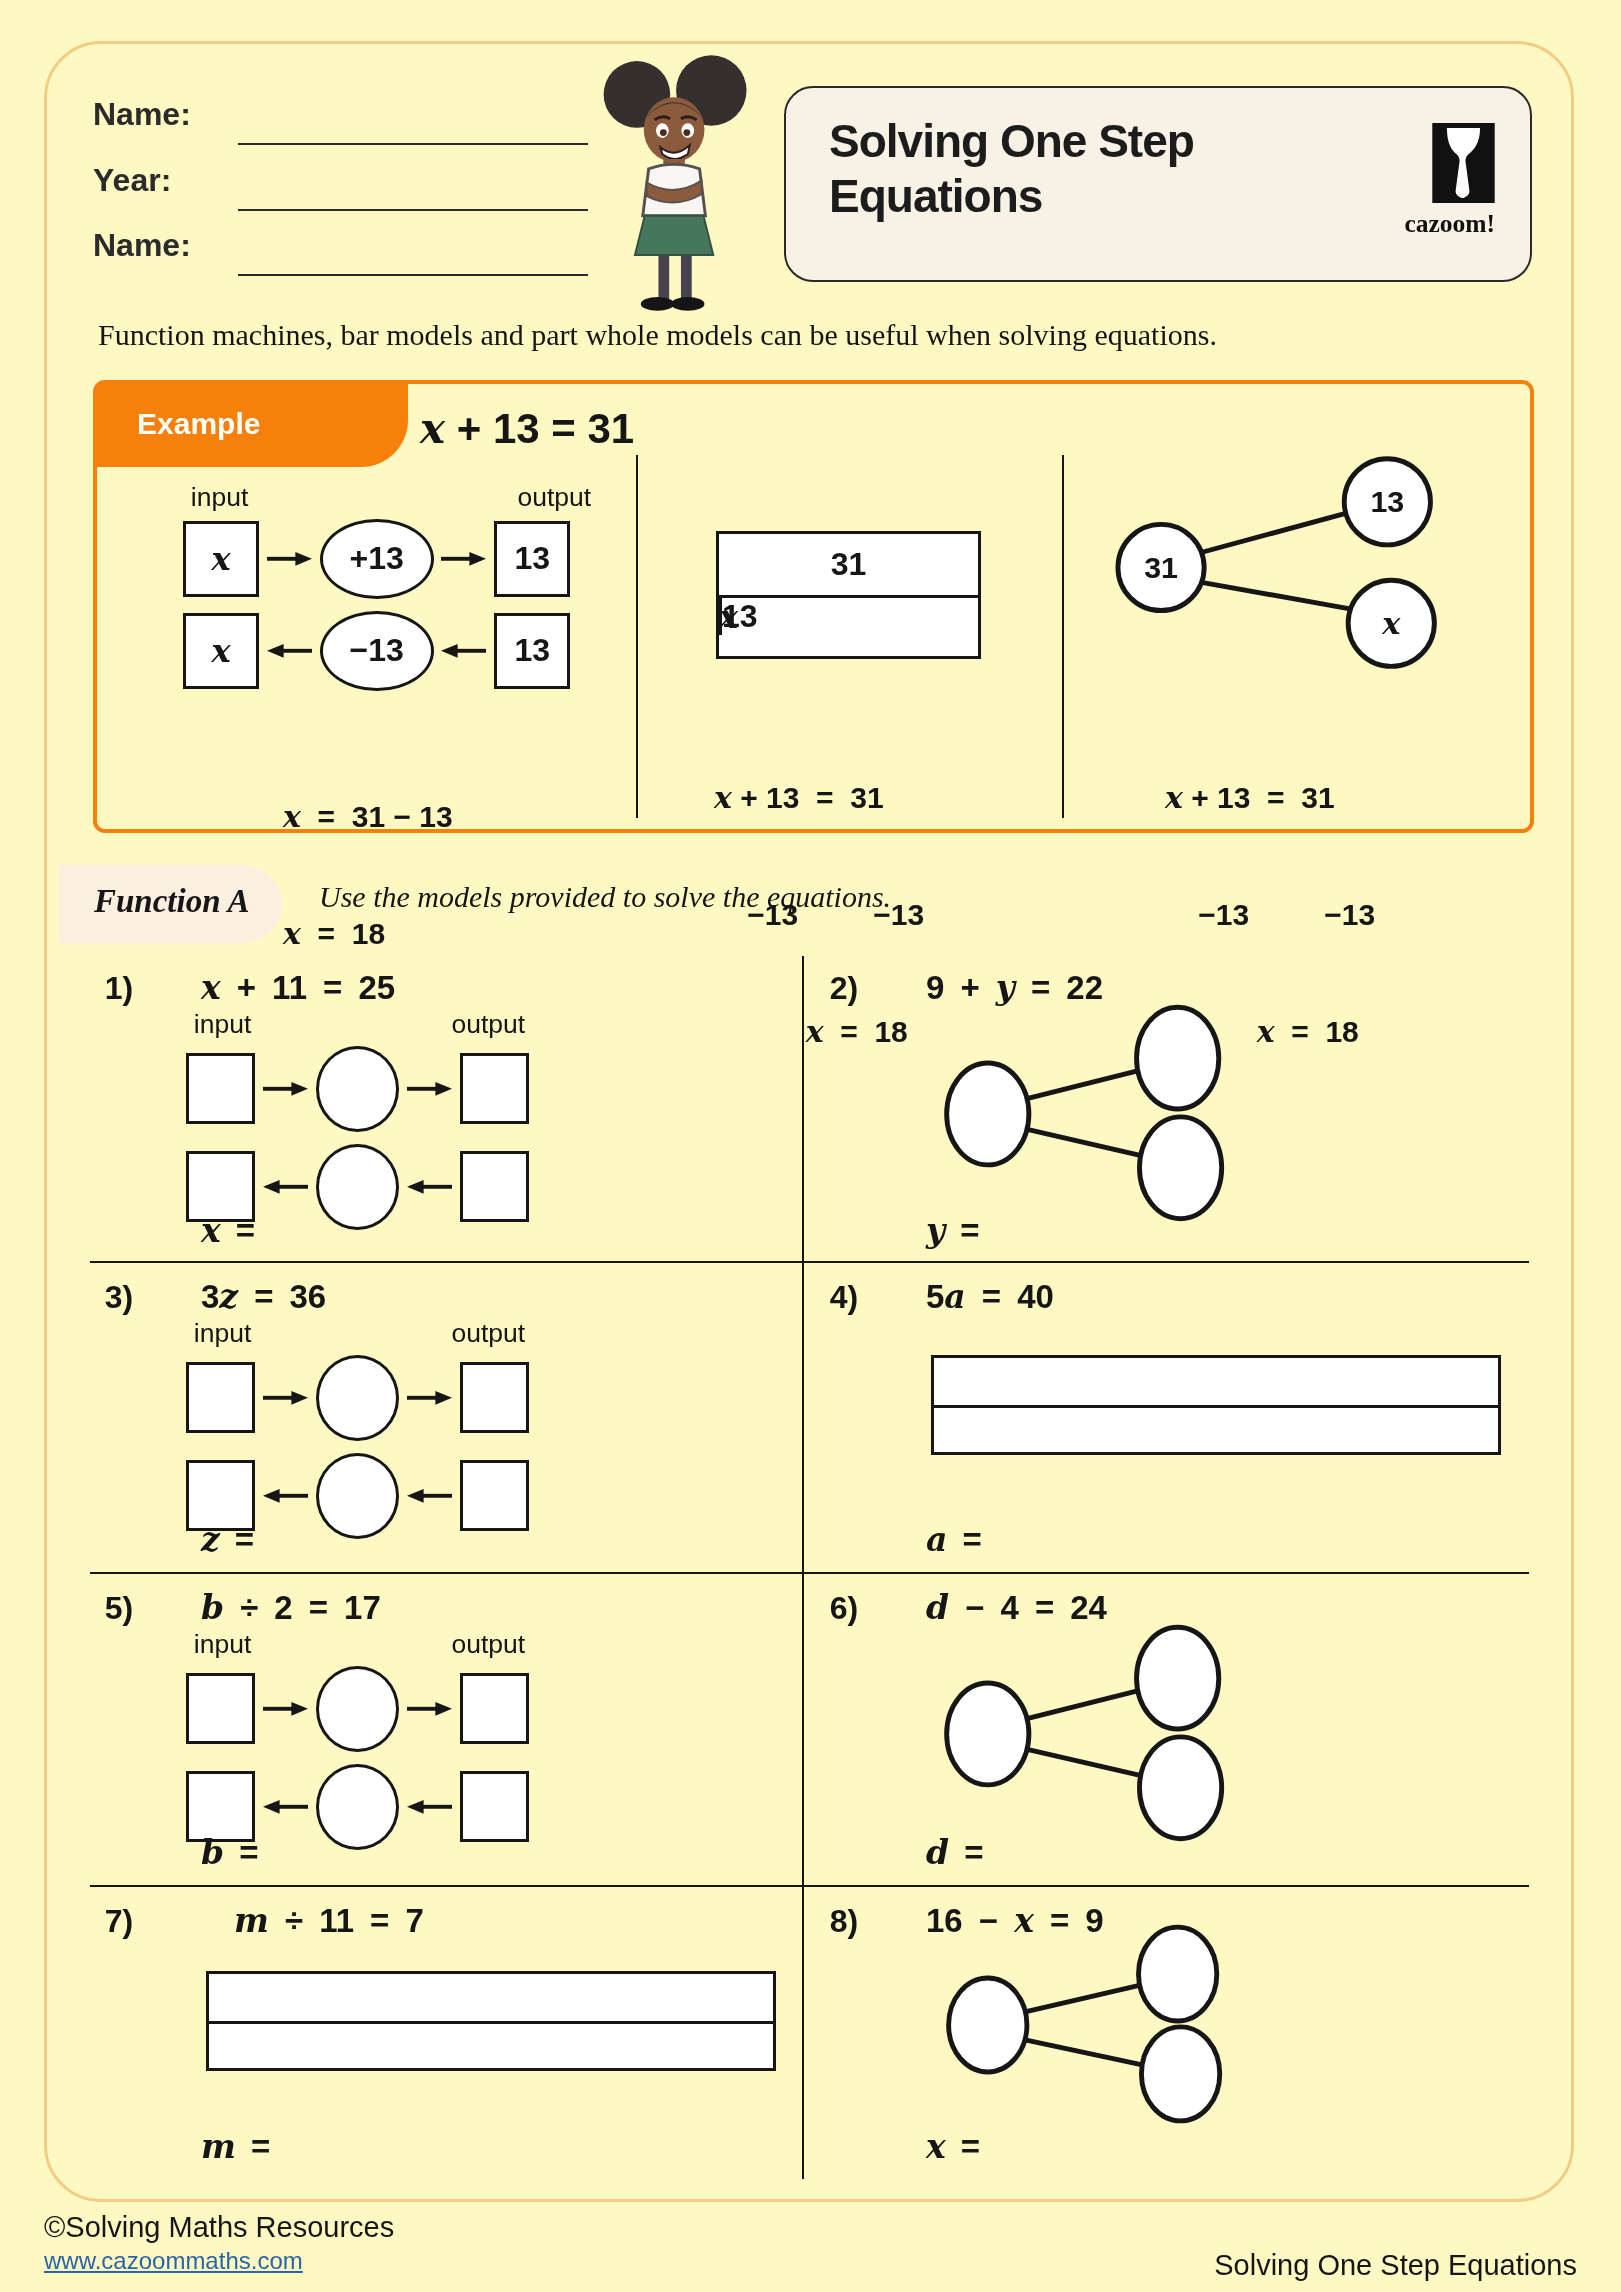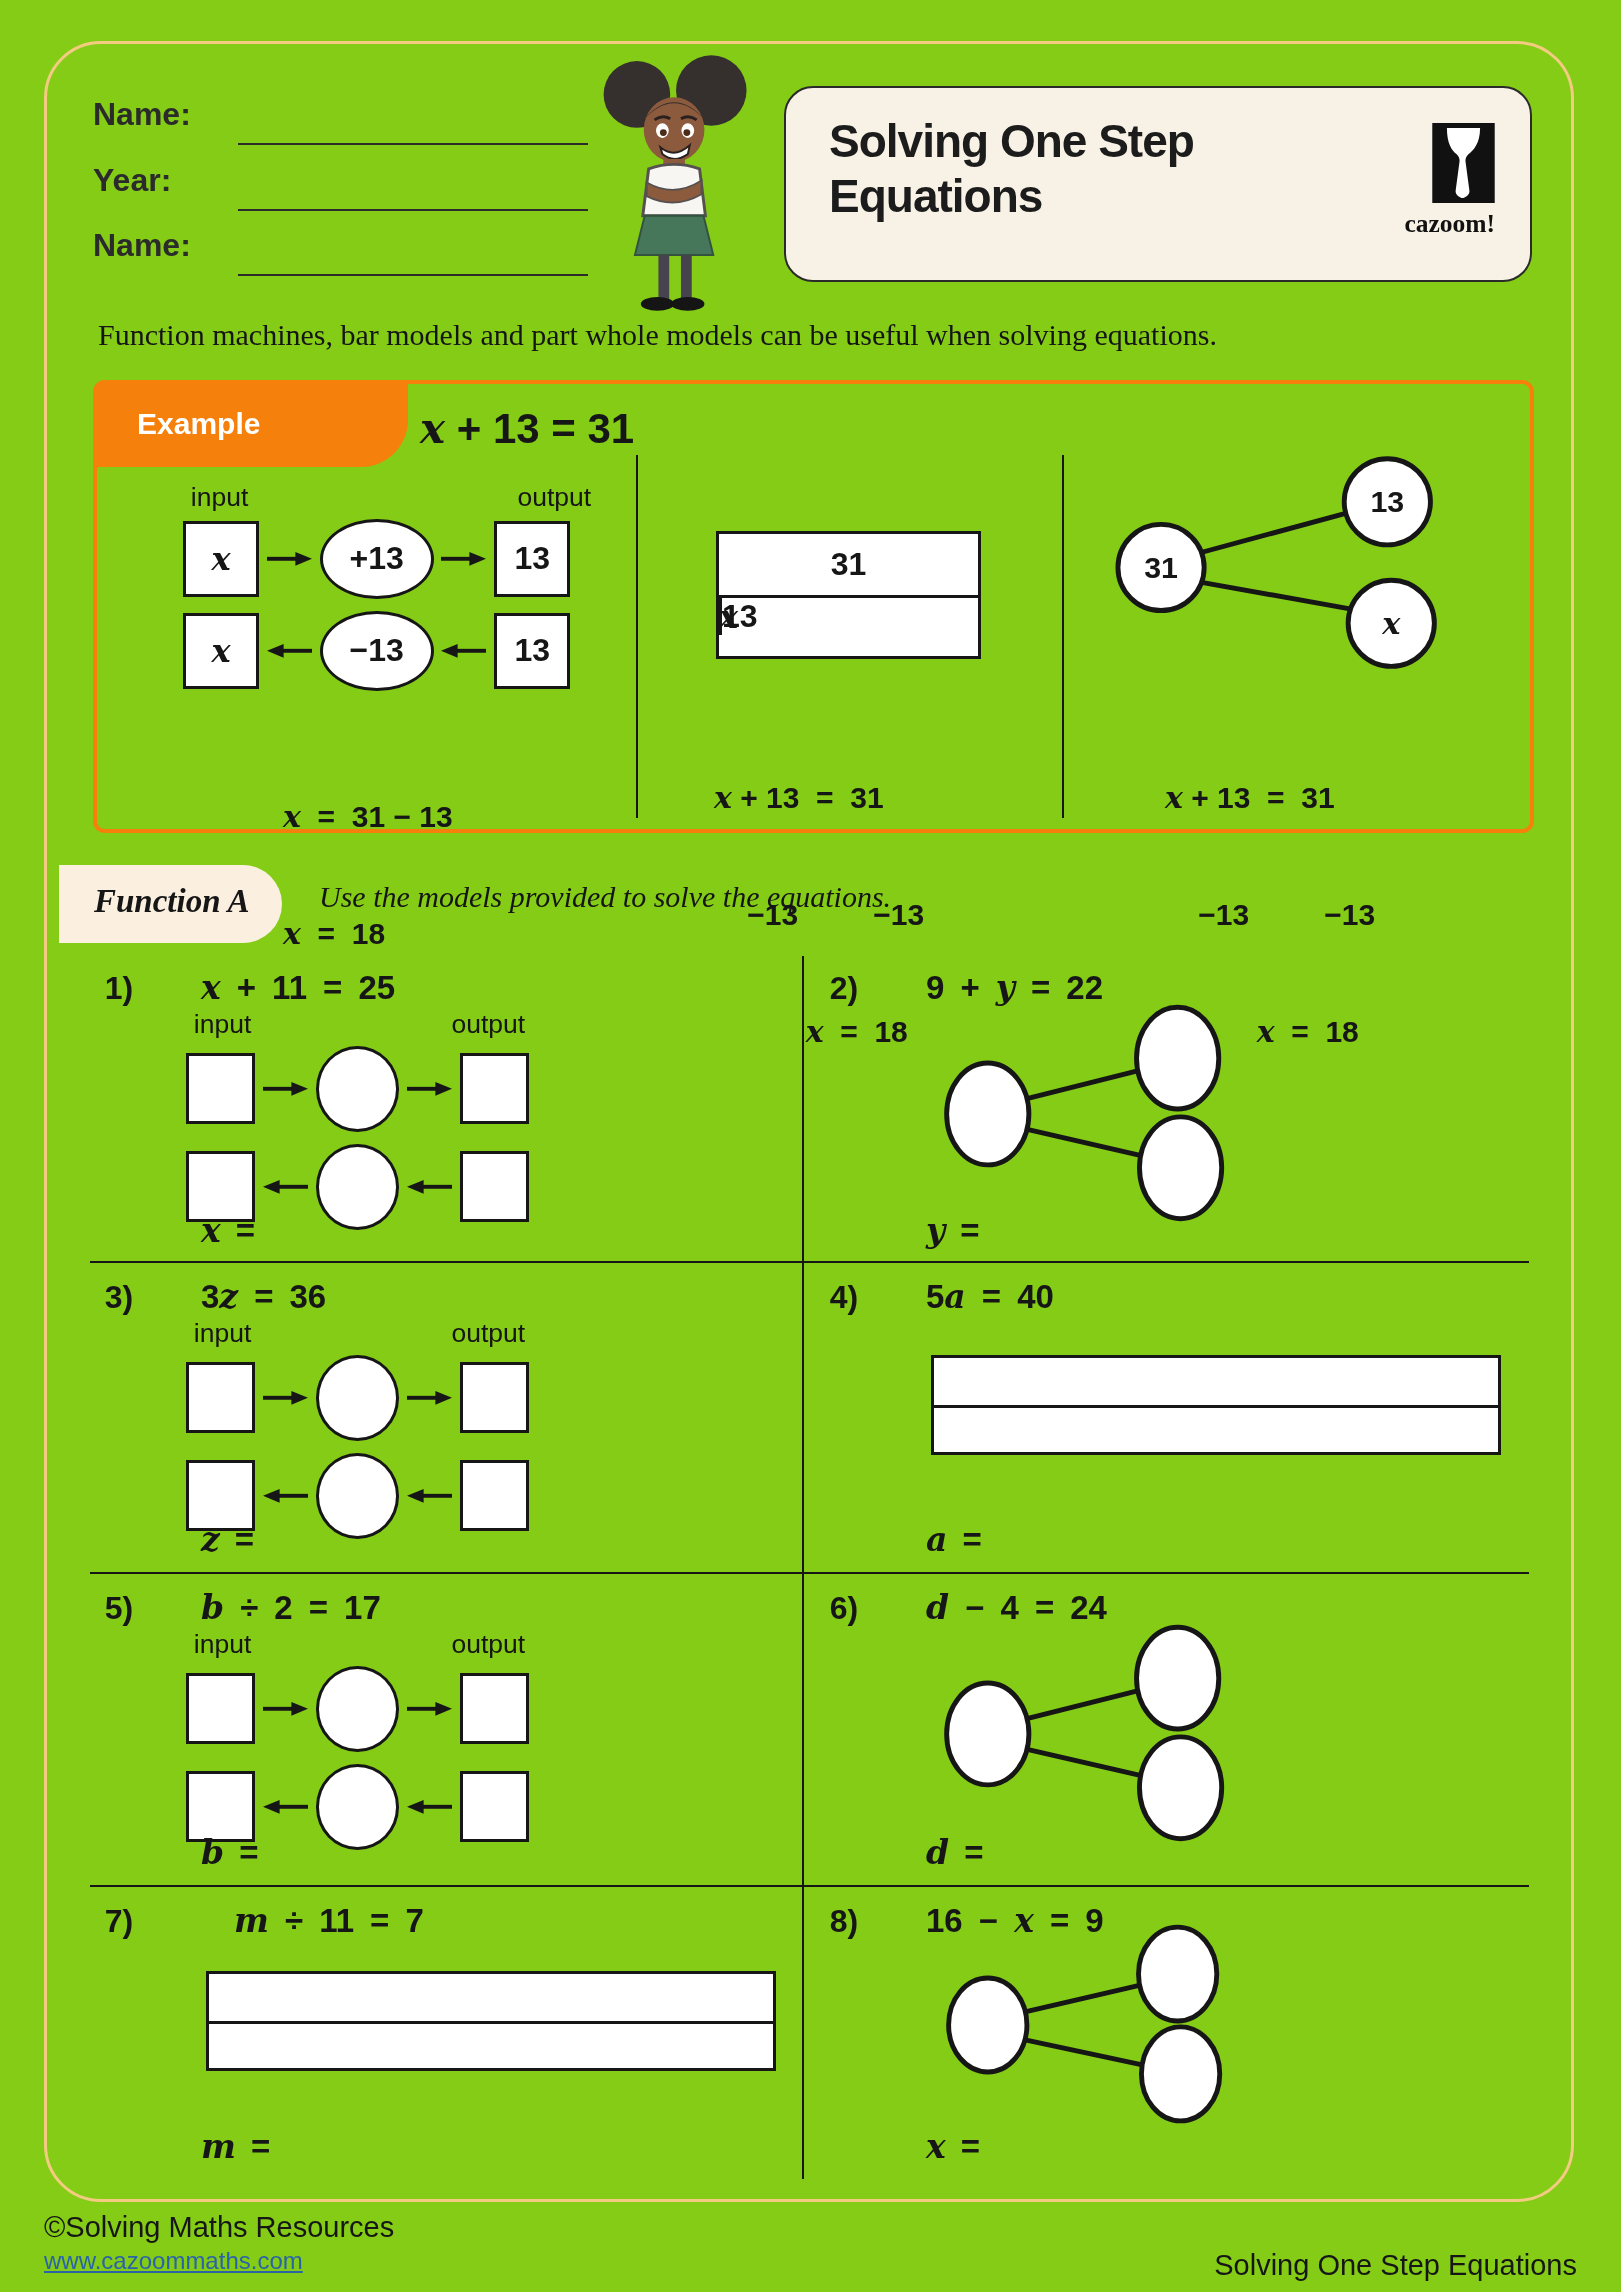--- a/index.html
+++ b/index.html
@@ -1,17 +1,17 @@
 <!DOCTYPE html>
 <html><head>
 <meta charset="utf-8">
 <style>
   * { margin:0; padding:0; box-sizing:border-box; }
   body { background:#fff; }
-  #page { position:relative; width:1621px; height:2293px; background:#84cc16;
+  #page { position:relative; width:1621px; height:2293px; background:#fef9c3;
           font-family:"Liberation Sans", sans-serif; color:#1d1d1f; overflow:hidden; }
   .abs { position:absolute; }
 
   
   .frame { left:44px; top:41px; width:1530px; height:2161px;
            border:3.9px solid #F3CB81; border-radius:57px; }
 
   
   .fieldlabel { font-size:32px; font-weight:bold; color:#2b2b2b; }
   .fieldline  { height:2px; background:#2b2b2b; width:350px; }

